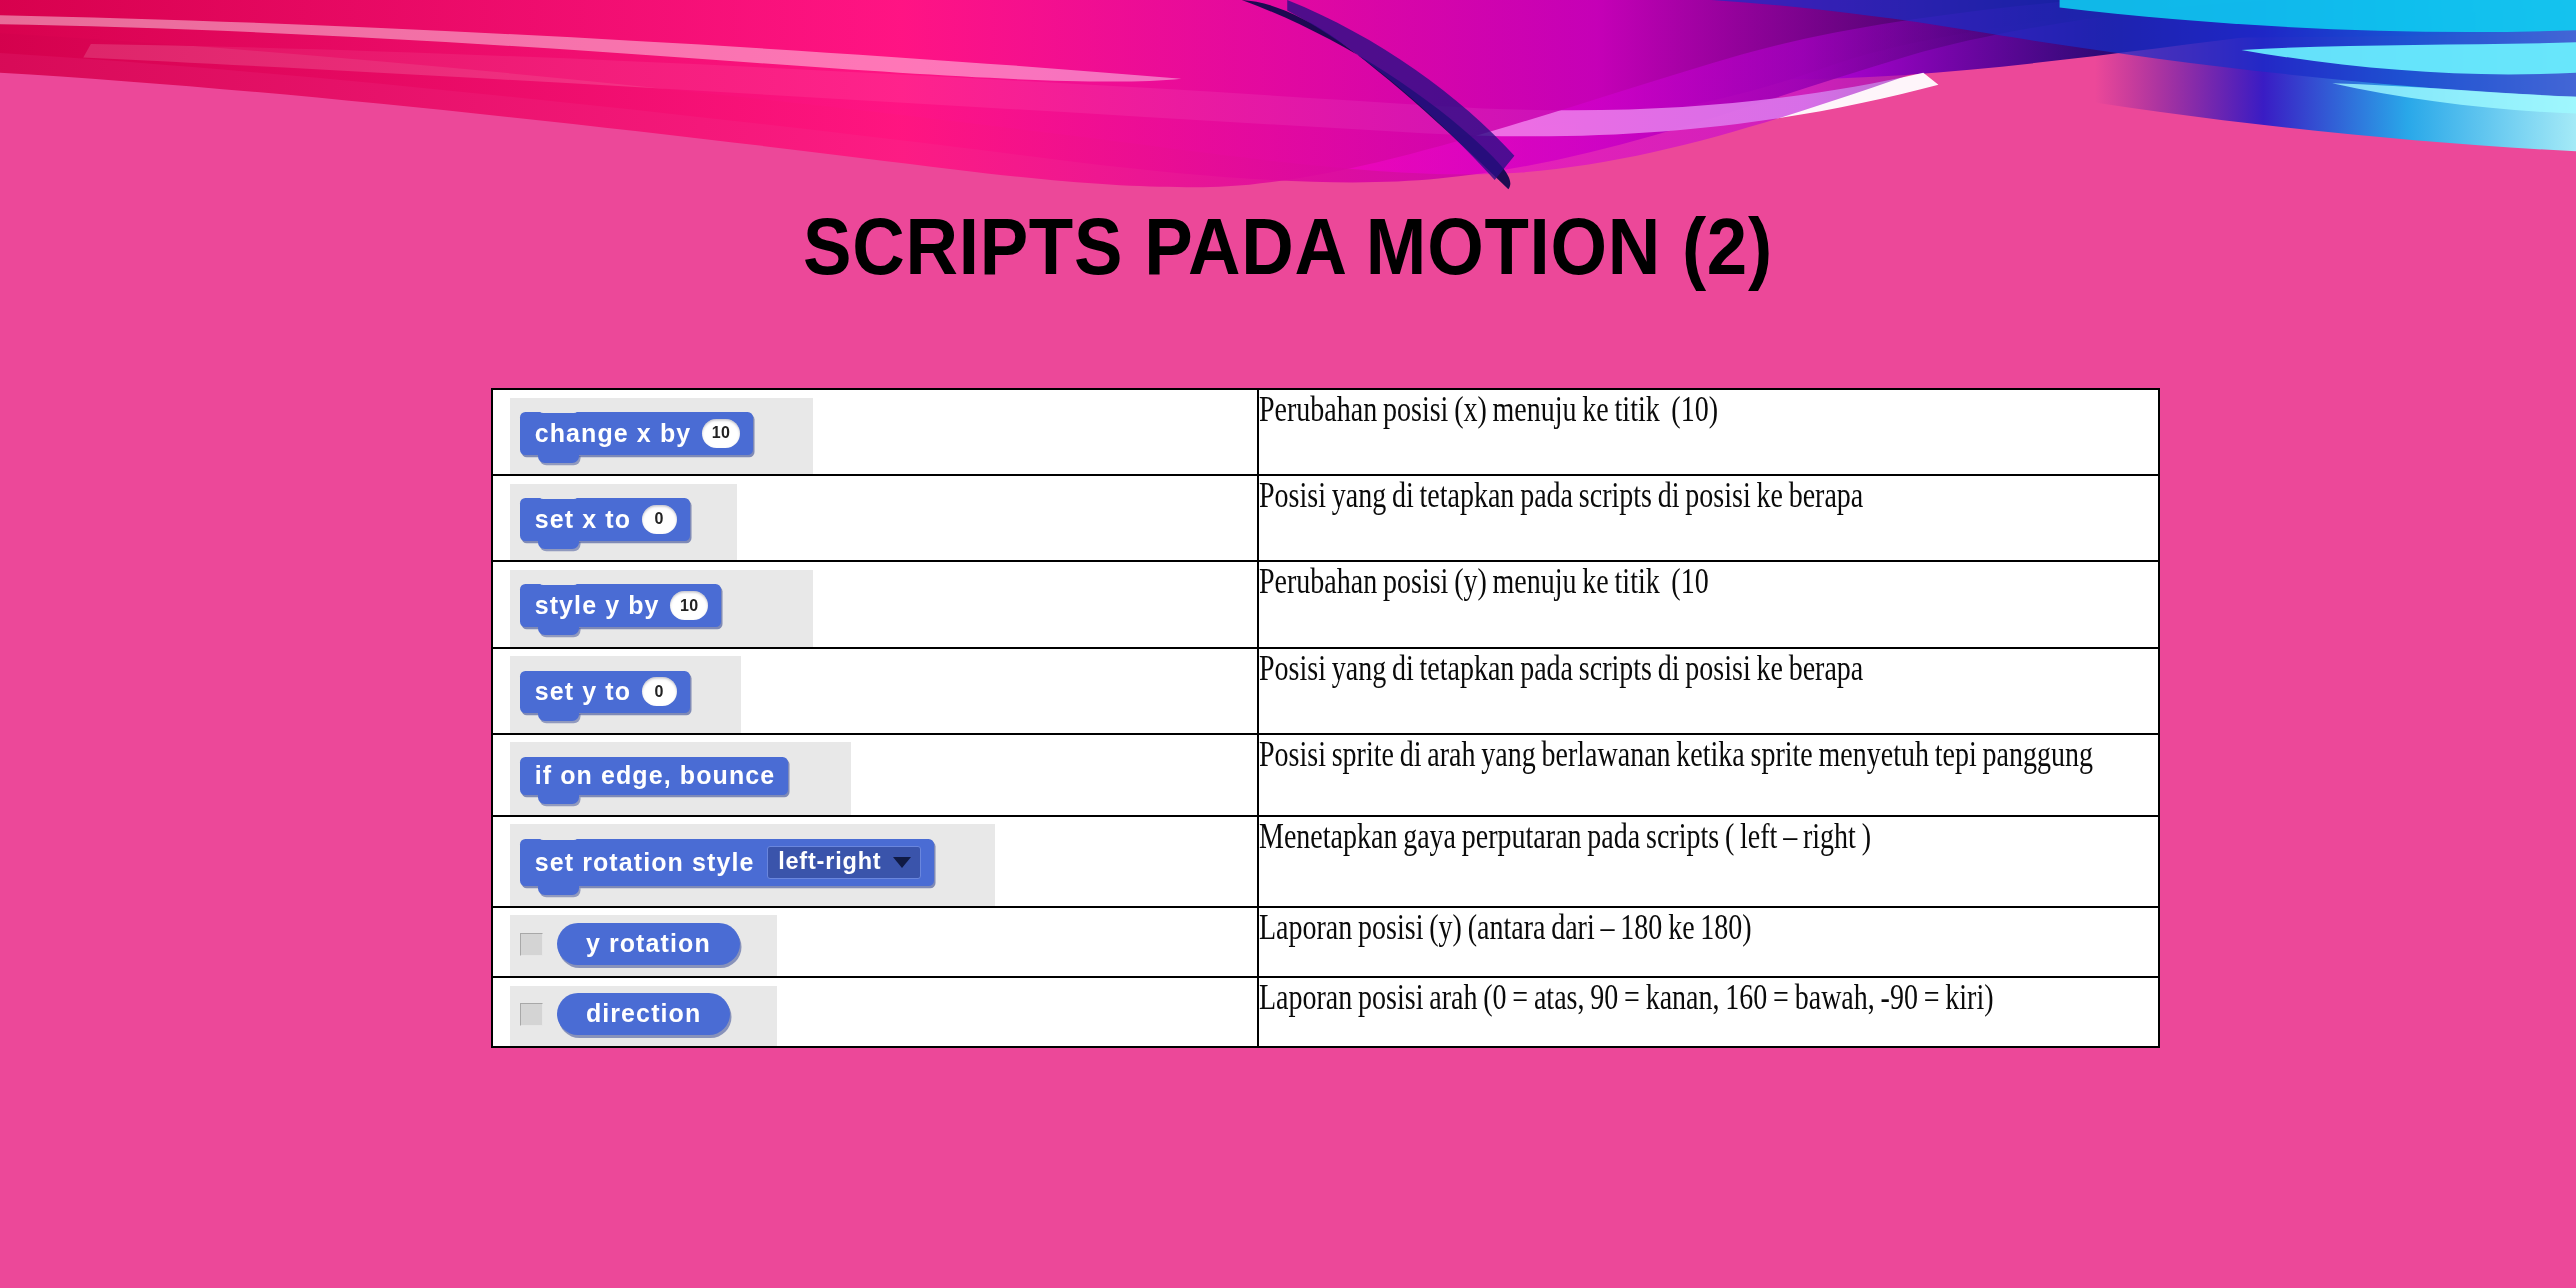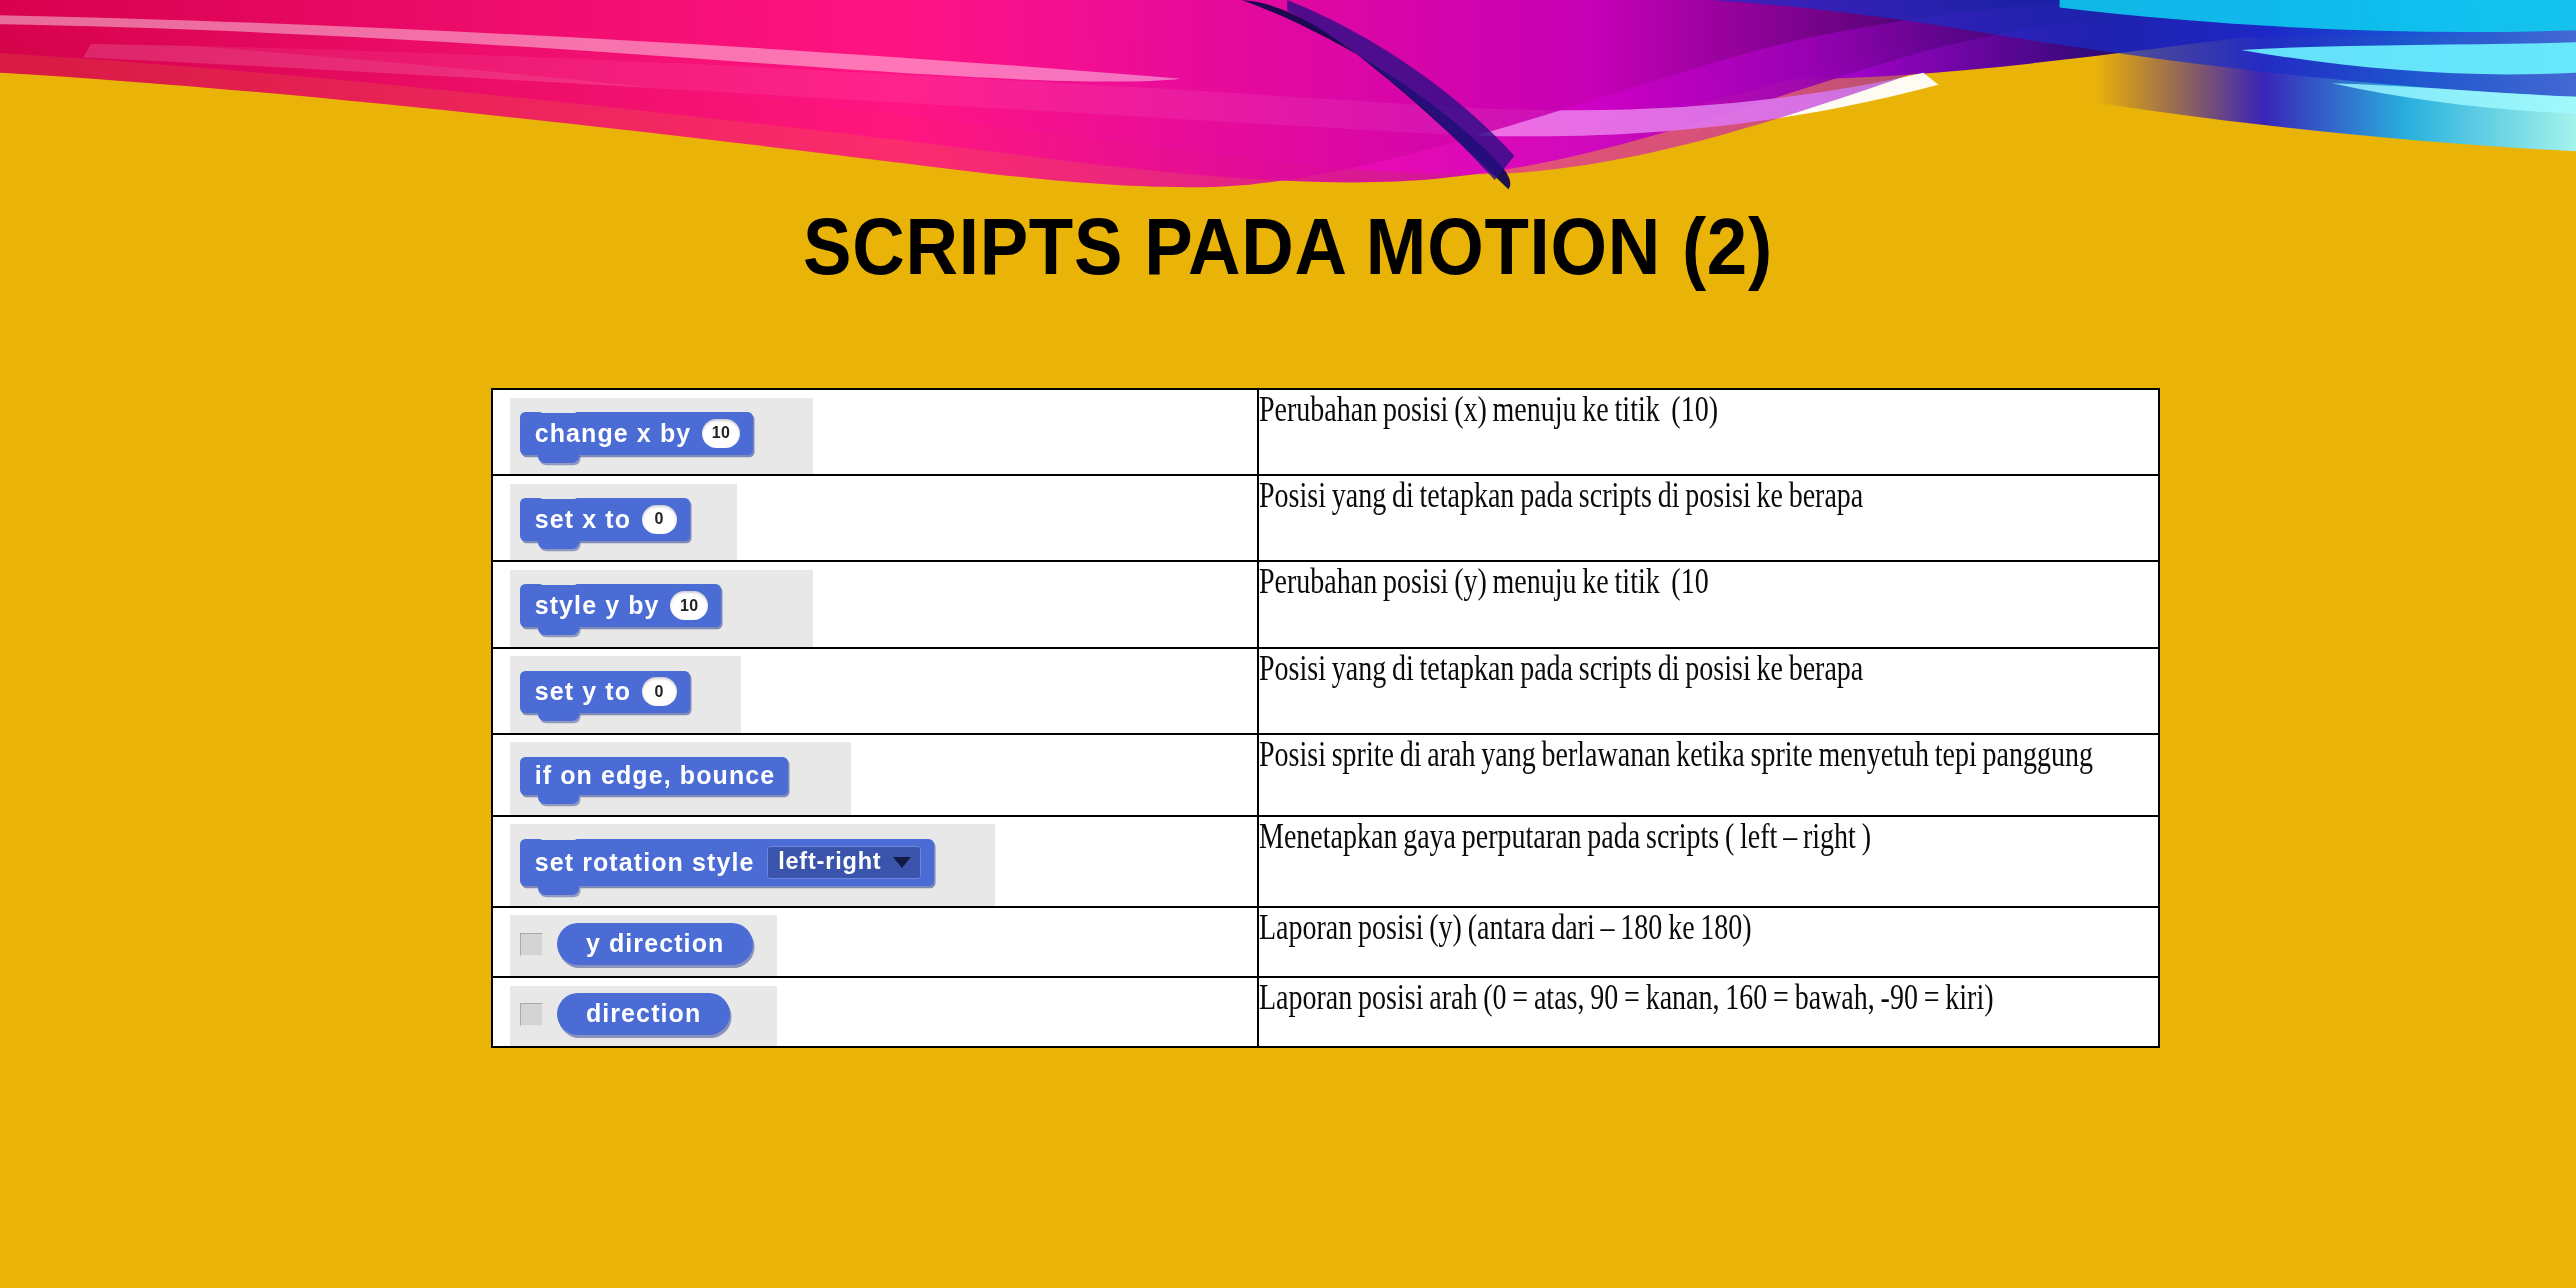--- a/index.html
+++ b/index.html
@@ -9,21 +9,21 @@
     height: 1288px;
     background: #ffffff;
     font-family: "Liberation Serif", serif;
     overflow: hidden;
   }
 
   #slide {
     position: relative;
     width: 2576px;
     height: 1288px;
-    background: #eab308;
+    background: #ec4899;
     overflow: hidden;
   }
 
   
   #banner {
     position: absolute;
     top: 0; left: 0;
     width: 2576px;
     height: 227px;
     overflow: hidden;
@@ -349,21 +349,21 @@
                 </span>
               </div></div></td>
           <td class="desc-cell">
             <div class="desc-text">Menetapkan gaya perputaran pada scripts ( left – right )</div>
           </td>
         </tr>
         <tr>
           <td class="block-cell"><div class="block-wrap" style="width: 267px;"><div class="block-row">
                 <span class="chk"></span>
                 <span class="rblock">
-                  <span>y direction</span>
+                  <span>y rotation</span>
                 </span>
               </div></div></td>
           <td class="desc-cell">
             <div class="desc-text">Laporan posisi (y) (antara dari – 180 ke 180)</div>
           </td>
         </tr>
         <tr>
           <td class="block-cell"><div class="block-wrap" style="width: 267px;"><div class="block-row">
                 <span class="chk"></span>
                 <span class="rblock">

